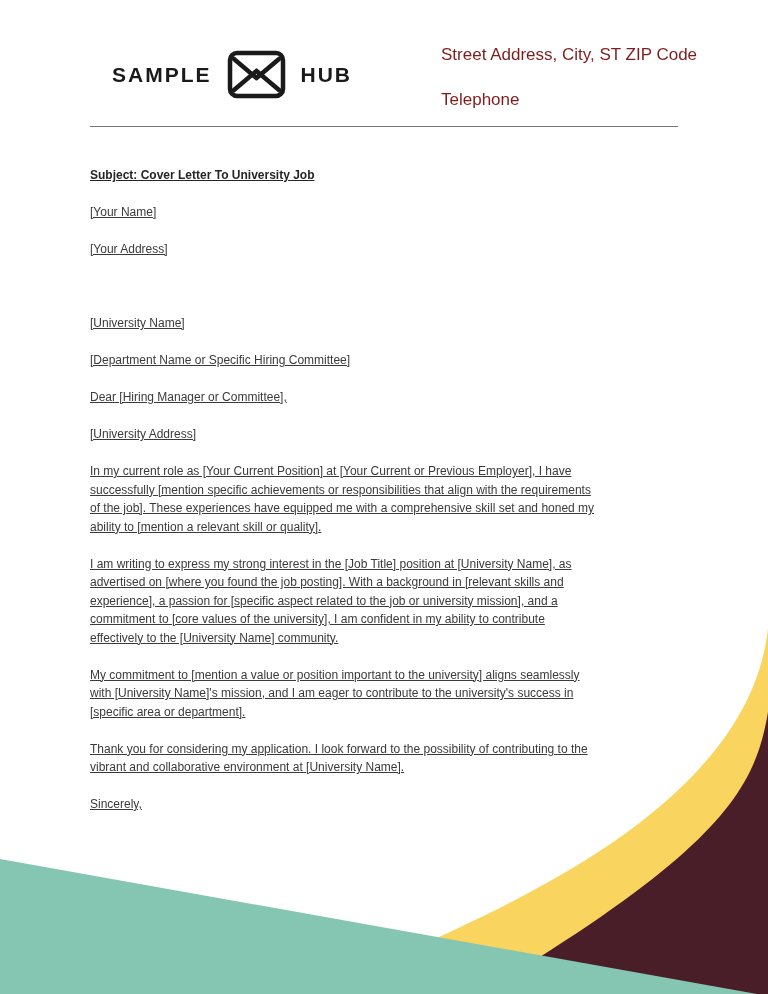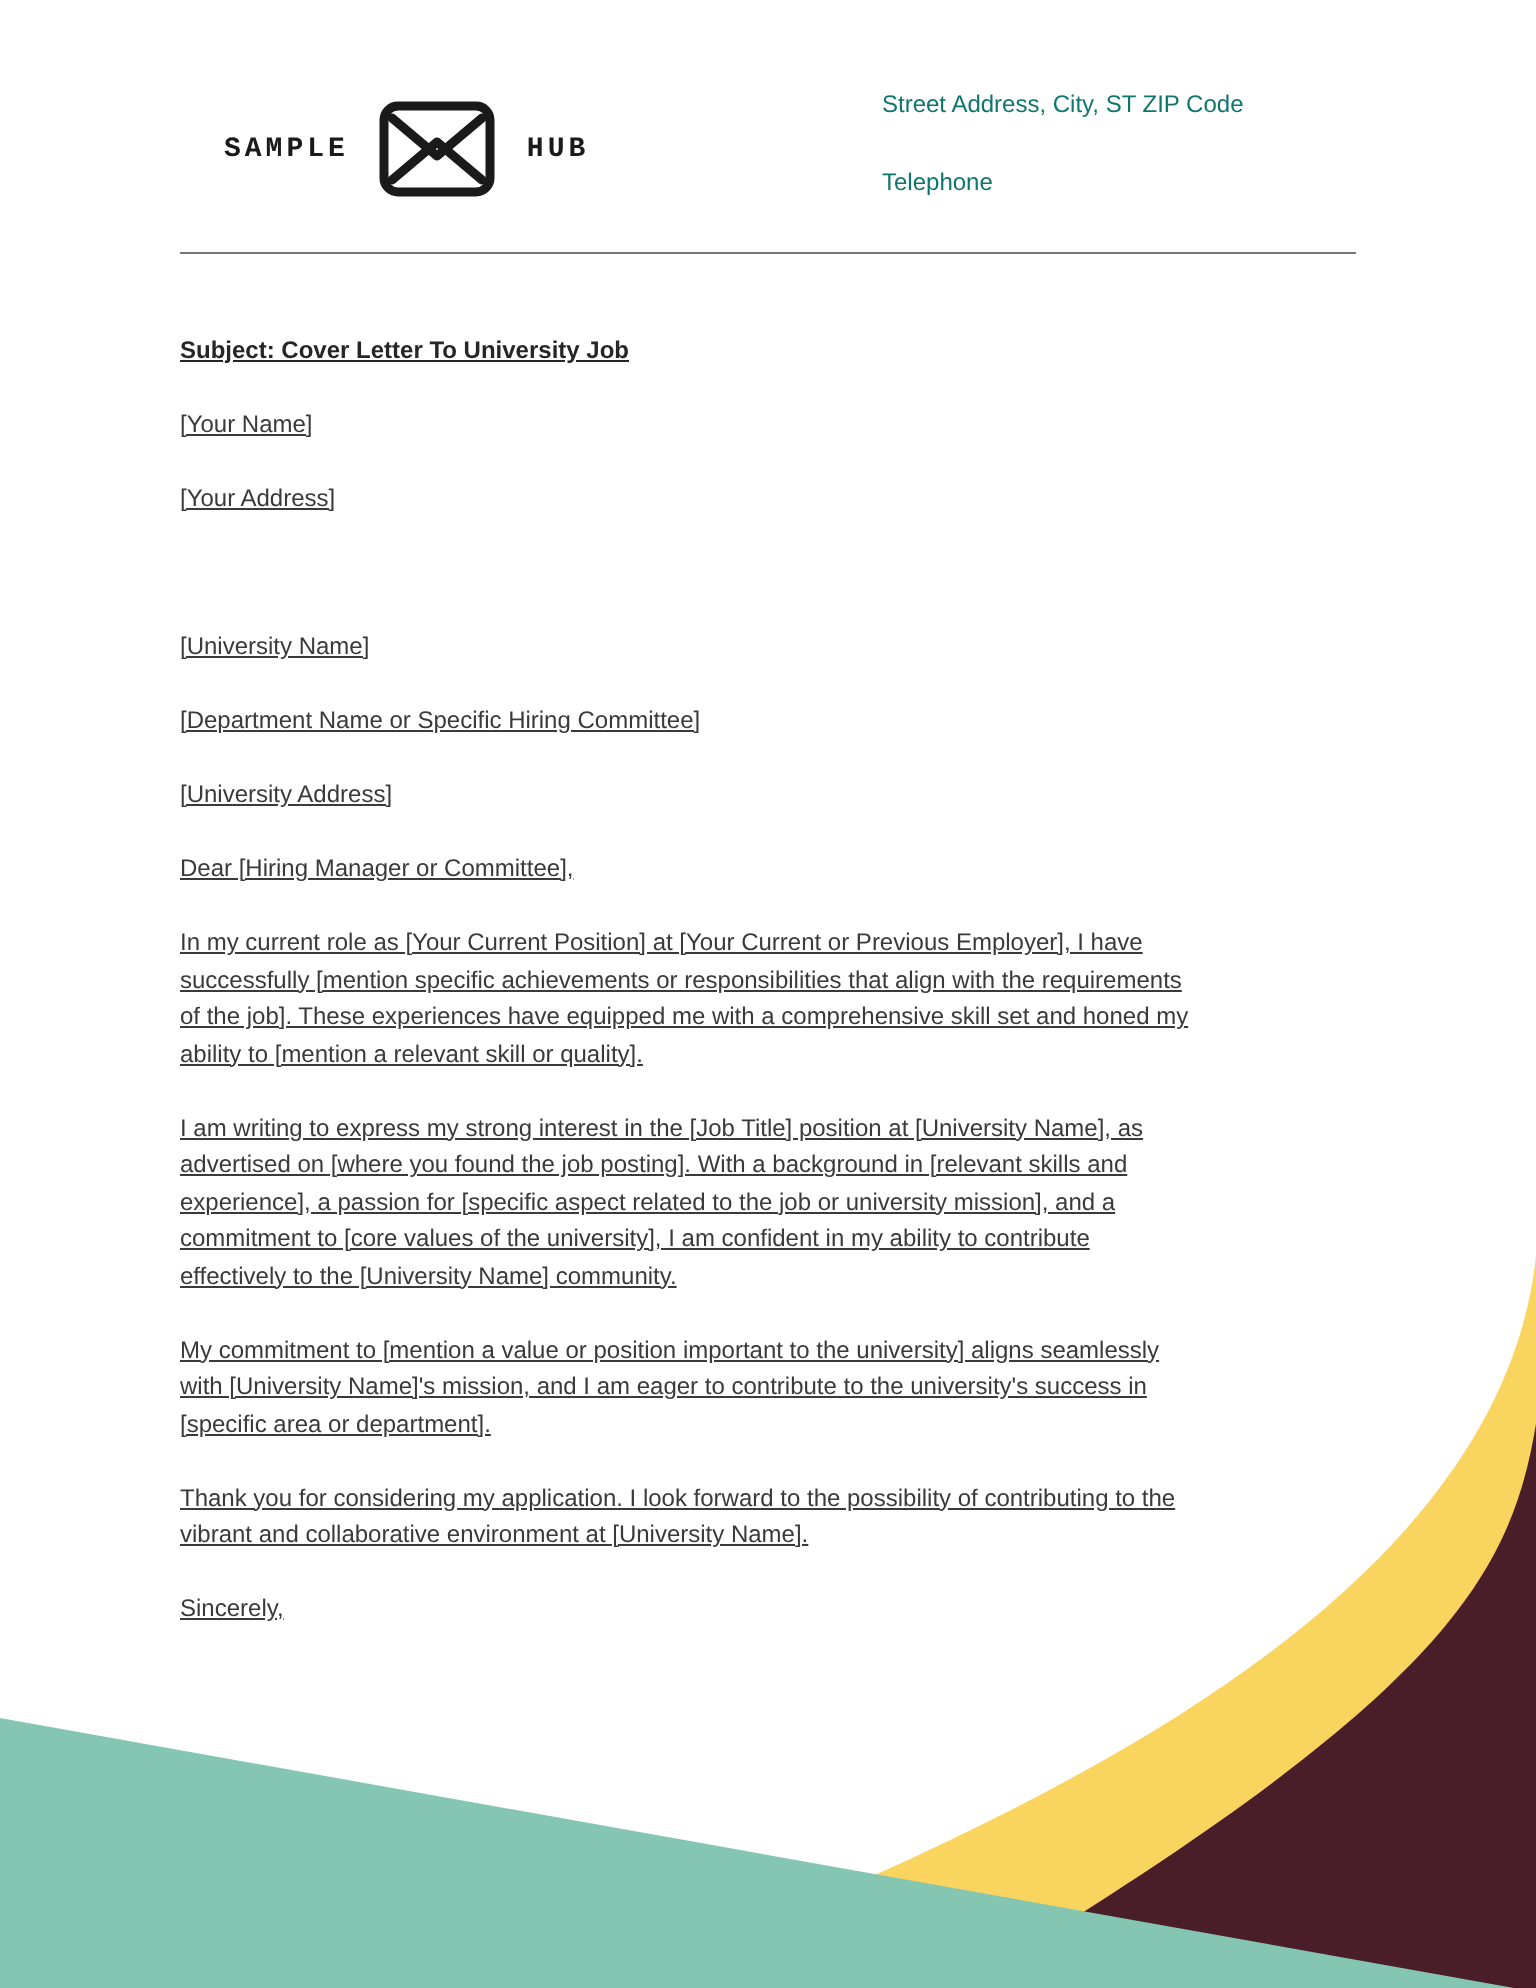--- a/index.html
+++ b/index.html
@@ -21,33 +21,32 @@
   
   .logo-row {
     position: absolute;
     left: 112px;
     top: 50px;
     display: flex;
     align-items: center;
     gap: 15px;
   }
   .logo-text {
-    font-size: 14px;
+    font-size: 21px;
     font-weight: bold;
     letter-spacing: 2px;
     color: #1a1a1a;
-    font-family: Liberation Mono, monospace;
   }
   .envelope { display: block; }
   .contact {
     position: absolute;
     left: 441px;
     top: 45px;
-    font-size: 12px;
-    color: #0f766e;
+    font-size: 17px;
+    color: #7f1d1d;
   }
   .contact p { margin: 0 0 25px 0; }
   .divider {
     position: absolute;
     left: 90px;
     top: 126px;
     width: 588px;
     height: 0;
     border-top: 1px solid #757575;
   }
@@ -95,22 +94,22 @@
 
   <div class="divider"></div>
 
   <div class="letter">
     <p class="subject">Subject: Cover Letter To University Job</p>
     <p>[Your Name]</p>
     <p>[Your Address]</p>
     <div class="spacer"></div>
     <p>[University Name]</p>
     <p>[Department Name or Specific Hiring Committee]</p>
+    <p>Dear [Hiring Manager or Committee],</p>
     <p>[University Address]</p>
-    <p>Dear [Hiring Manager or Committee],</p>
     <p>In my current role as [Your Current Position] at [Your Current or Previous Employer], I have
 successfully [mention specific achievements or responsibilities that align with the requirements
 of the job]. These experiences have equipped me with a comprehensive skill set and honed my
 ability to [mention a relevant skill or quality].</p>
     <p>I am writing to express my strong interest in the [Job Title] position at [University Name], as
 advertised on [where you found the job posting]. With a background in [relevant skills and
 experience], a passion for [specific aspect related to the job or university mission], and a
 commitment to [core values of the university], I am confident in my ability to contribute
 effectively to the [University Name] community.</p>
     <p>My commitment to [mention a value or position important to the university] aligns seamlessly

